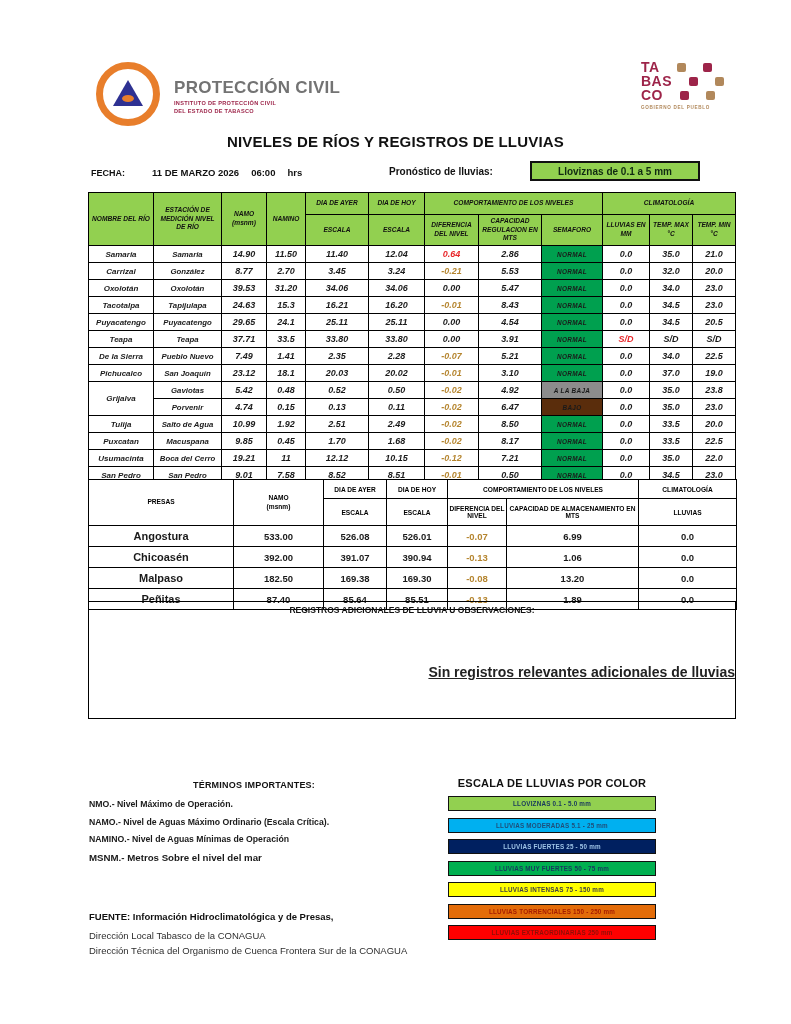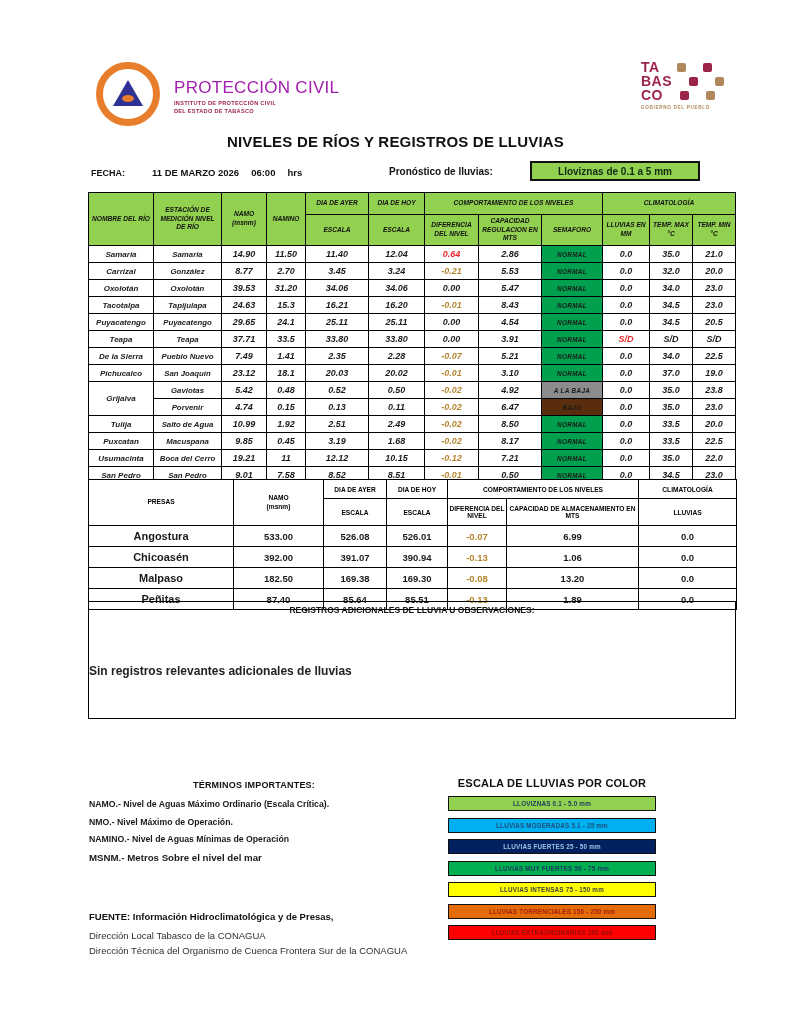--- a/index.html
+++ b/index.html
@@ -3,21 +3,21 @@
 <meta charset="utf-8">
 <style>
   html,body{margin:0;padding:0;background:#e8e8e8;}
   .page{position:relative;width:791px;height:1024px;background:#ffffff;font-family:"Liberation Sans",sans-serif;overflow:hidden;margin:0 auto;}
 
   
   .pc-logo{position:absolute;left:96px;top:62px;width:64px;height:64px;border-radius:50%;background:#fff;border:7px solid #e87e2b;box-sizing:border-box;}
   .pc-logo .tri{position:absolute;left:50%;top:11px;transform:translateX(-50%);width:0;height:0;border-left:15px solid transparent;border-right:15px solid transparent;border-bottom:26px solid #2e3192;}
   .pc-logo .blob{position:absolute;left:50%;top:26px;transform:translateX(-50%);width:12px;height:7px;border-radius:50%;background:#e87e2b;}
   .org-block{position:absolute;left:174px;top:78px;}
-  .org-name{font-size:17px;font-weight:normal;color:#a21caf;letter-spacing:.3px;}
+  .org-name{font-size:17px;font-weight:bold;color:#737373;letter-spacing:.3px;}
   .org-sub{font-size:5.6px;font-weight:bold;color:#9d2449;margin-top:2px;letter-spacing:.3px;}
   .tabasco{position:absolute;left:641px;top:60px;width:112px;}
   .tb-line{display:flex;align-items:center;gap:17px;font-size:14px;font-weight:bold;color:#9d2449;line-height:1.0;letter-spacing:.5px;}
   .tb-sq{width:9px;height:9px;border-radius:2px;display:inline-block;}
   .tb-gold{background:#b1885b;}
   .tb-maroon{background:#9d2449;}
   .tb-sub{font-size:4.6px;font-weight:bold;color:#b1885b;letter-spacing:.7px;margin-top:3px;}
 
   .doc-title{position:absolute;left:0;right:0;top:133px;text-align:center;font-size:15px;font-weight:bold;color:#111;letter-spacing:.2px;}
 
@@ -42,21 +42,21 @@
   .presas{position:absolute;left:88px;top:479px;width:648px;}
   .presas th,.presas td{border:1.5px solid #000;text-align:center;vertical-align:middle;padding:0 1px;overflow:hidden;background:#fff;}
   .presas tr.grp th{height:18px;font-size:6.6px;font-weight:bold;}
   .presas tr.sub th{height:26px;font-size:6.6px;font-weight:bold;}
   .presas th.big{font-size:11px;font-weight:bold;line-height:1.25;}
   .presas td{height:20px;font-weight:bold;font-size:9.5px;color:#1a1a1a;}
   .presas td.c-name{font-size:11px;}
 
   .registros{position:absolute;left:88px;top:601px;width:648px;height:118px;border:1.5px solid #000;box-sizing:border-box;}
   .registros .rtitle{text-align:center;font-size:8.5px;font-weight:bold;color:#111;margin-top:3px;}
-  .registros .rbody{position:absolute;left:0;right:0;top:62px;text-align:left;font-size:12px;font-weight:bold;color:#222;}
+  .registros .rbody{position:absolute;left:0;right:0;top:62px;text-align:right;font-size:14px;font-weight:bold;color:#222;text-decoration:underline;}
 
   .banner{position:absolute;left:88px;top:722px;width:648px;height:47px;background:#92d050;border:2px solid #111;box-sizing:border-box;display:flex;align-items:center;justify-content:center;text-align:center;font-size:8.8px;color:#3a3a3a;padding:0 28px;line-height:1.55;}
 
   .terms{position:absolute;left:89px;top:780px;width:330px;}
   .terms .ttitle{text-align:center;font-size:9px;font-weight:bold;color:#111;margin-bottom:9px;letter-spacing:.2px;}
   .terms .titem{font-size:8.7px;font-weight:bold;color:#1a1a1a;margin-bottom:7.5px;}
   .terms .titem:last-child{font-size:9.7px;}
 
   .scale{position:absolute;left:448px;top:777px;width:208px;}
   .scale .stitle{text-align:center;font-size:11px;font-weight:bold;color:#111;margin-bottom:7px;letter-spacing:.2px;}
@@ -301,21 +301,21 @@
           <td class="c-sem" style="background: rgb(0, 160, 79);">NORMAL</td>
           <td class="c-num" style="color: rgb(26, 26, 26);">0.0</td>
           <td class="c-num">33.5</td>
           <td class="c-num">20.0</td>
         </tr>
         <tr>
           <td class="c-rio" rowspan="1">Puxcatan</td>
           <td class="c-est">Macuspana</td>
           <td class="c-num">9.85</td>
           <td class="c-num">0.45</td>
-          <td class="c-num">3.19</td>
+          <td class="c-num">1.70</td>
           <td class="c-num">1.68</td>
           <td class="c-num" style="color: rgb(181, 133, 47);">-0.02</td>
           <td class="c-num">8.17</td>
           <td class="c-sem" style="background: rgb(0, 160, 79);">NORMAL</td>
           <td class="c-num" style="color: rgb(26, 26, 26);">0.0</td>
           <td class="c-num">33.5</td>
           <td class="c-num">22.5</td>
         </tr>
         <tr>
           <td class="c-rio" rowspan="1">Usumacinta</td>
@@ -420,22 +420,22 @@
 
   <div class="registros">
     <div class="rtitle">REGISTROS ADICIONALES DE LLUVIA U OBSERVACIONES:</div>
     <div class="rbody">Sin registros relevantes adicionales de lluvias</div>
   </div>
 
 
   <div class="terms">
     <div class="ttitle">TÉRMINOS IMPORTANTES:</div>
     <div id="terms-items">
+        <div class="titem">NMO.- Nivel Máximo de Operación.</div>
         <div class="titem">NAMO.- Nivel de Aguas Máximo Ordinario (Escala Crítica).</div>
-        <div class="titem">NMO.- Nivel Máximo de Operación.</div>
         <div class="titem">NAMINO.- Nivel de Aguas Mínimas de Operación</div>
         <div class="titem">MSNM.- Metros Sobre el nivel del mar</div>
       </div>
   </div>
 
   <div class="scale">
     <div class="stitle">ESCALA DE LLUVIAS POR COLOR</div>
     <div id="scale-bars">
         <div class="sbar" style="background: rgb(146, 208, 80); color: rgb(23, 55, 94);">LLOVIZNAS   0.1 -  5.0 mm</div>
         <div class="sbar" style="background: rgb(0, 176, 240); color: rgb(31, 78, 121);">LLUVIAS MODERADAS 5.1 - 25 mm</div>

